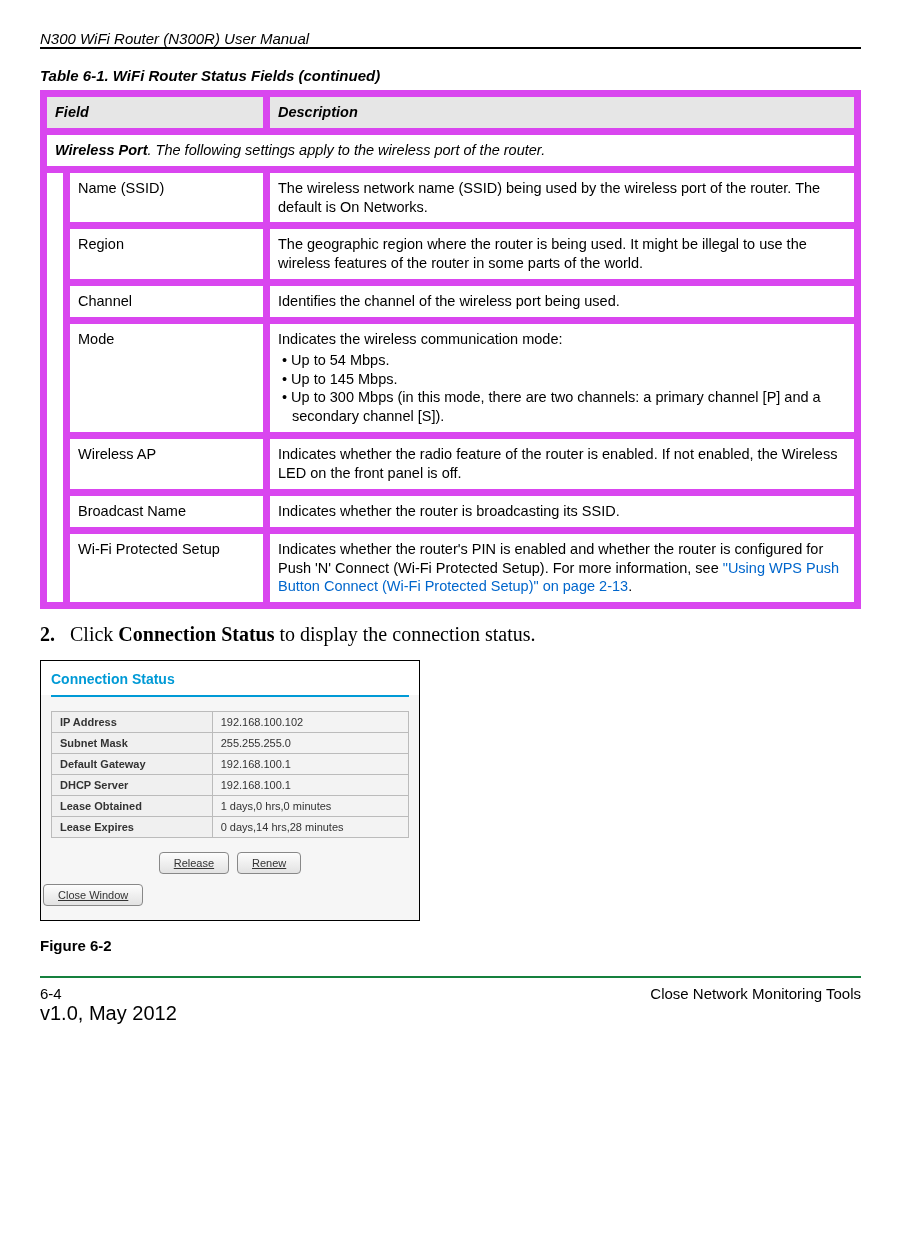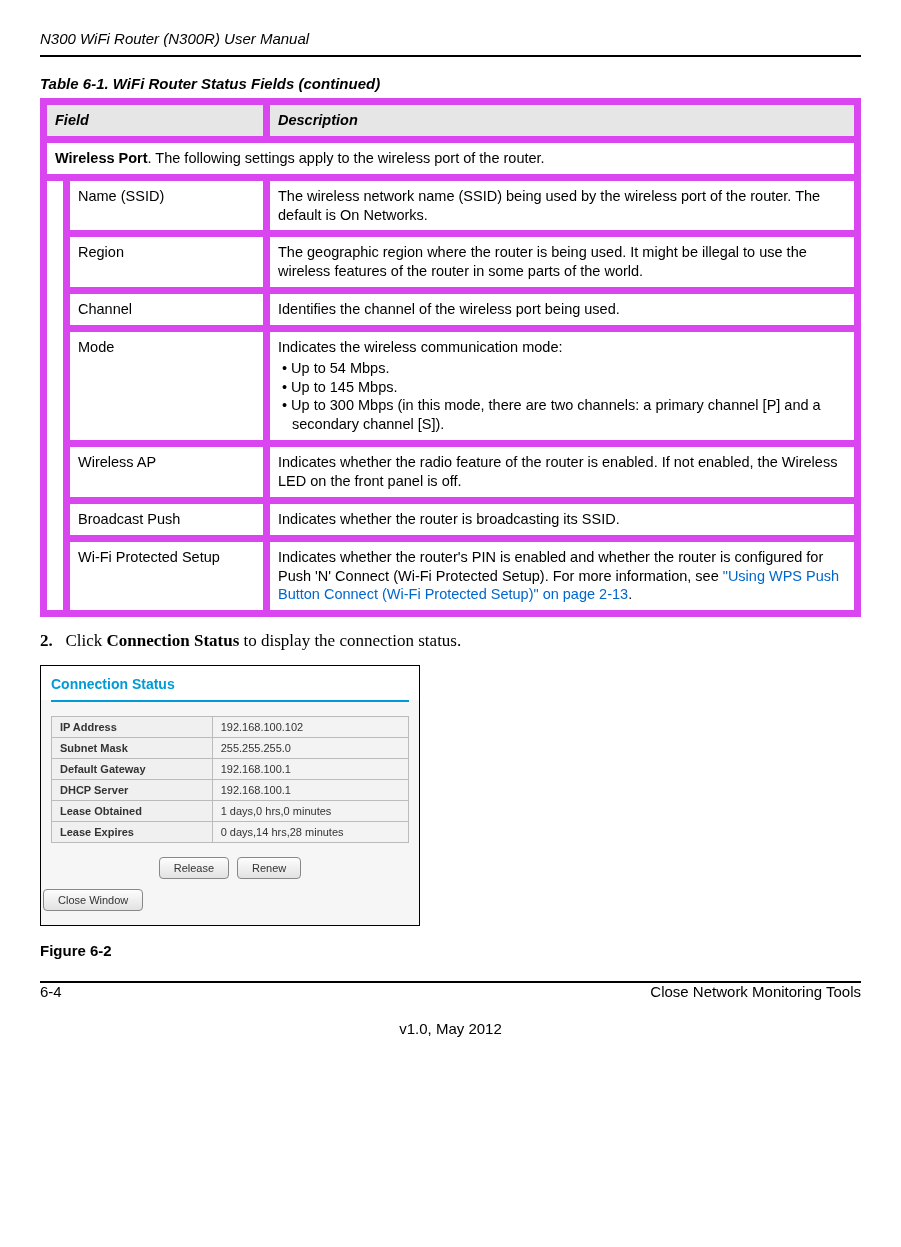--- a/index.html
+++ b/index.html
@@ -8,21 +8,20 @@
     padding: 30px 40px;
     font-family: Arial, Helvetica, sans-serif;
     font-size: 14px;
     color: #000;
     background: #fff;
     width: 901px;
   }
   .header {
     font-style: italic;
     font-size: 15px;
-    padding-bottom: 8px;
     border-bottom: 2px solid #000;
     margin-bottom: 18px;
   }
   .table-caption {
     font-weight: bold;
     font-size: 15px;
     margin-bottom: 6px;
     font-style: italic;
   }
   table.main {
@@ -45,26 +44,27 @@
   }
   td.spacer {
     width: 22px;
     background: #fff;
   }
   td.field-name {
     width: 200px;
   }
   .span-row td {
     border-top: 1px solid #000;
+    font-style: italic;
   }
   .link {
     color: #0066cc;
   }
   .step {
-    font-size: 17px;
+    font-size: 20px;
     margin: 14px 0 14px 0;
     font-family: "Times New Roman", serif;
   }
   .step-num {
     font-weight: bold;
   }
   .step-bold {
     font-weight: bold;
   }
   .screenshot {
@@ -115,38 +115,38 @@
   }
   .btn {
     display: inline-block;
     border: 1px solid #888;
     border-radius: 4px;
     padding: 4px 14px;
     font-size: 11px;
     color: #333;
     background: linear-gradient(#fdfdfd, #e2e2e2);
     margin: 0 2px;
+    text-decoration: underline;
   }
   .fig-caption {
     font-weight: bold;
     font-size: 15px;
     margin-top: 16px;
   }
   .footer-rule {
-    border-top: 2px solid #000000;
+    border-top: 2px solid #15803d;
     margin-top: 22px;
-    padding-top: 0;
+    padding-top: 7px;
     display: flex;
     justify-content: space-between;
     font-size: 15px;
   }
   .footer-center {
-    text-align: center;
-    font-size: 15px;
-    margin-top: 20px;
+    font-size: 20px;
+    margin-top: 0;
   }
   ul.mode { margin: 2px 0 0 0; padding-left: 0; list-style:none;}
   ul.mode li::before { content: "• "; }
   ul.mode li { margin-left: 0; padding-left: 4px; text-indent: -10px; margin-left:10px;}
 </style>
 </head>
 <body>
 
 <div class="header">N300 WiFi Router (N300R) User Manual</div>
 
@@ -185,21 +185,21 @@
         <li>Up to 145 Mbps.</li>
         <li>Up to 300 Mbps (in this mode, there are two channels: a primary channel [P] and a secondary channel [S]).</li>
       </ul>
     </td>
   </tr>
   <tr>
     <td class="field-name">Wireless AP</td>
     <td>Indicates whether the radio feature of the router is enabled. If not enabled, the Wireless LED on the front panel is off.</td>
   </tr>
   <tr>
-    <td class="field-name">Broadcast Push</td>
+    <td class="field-name">Broadcast Name</td>
     <td>Indicates whether the router is broadcasting its SSID.</td>
   </tr>
   <tr>
     <td class="field-name">Wi-Fi Protected Setup</td>
     <td>
       <span>Indicates whether the router's PIN is enabled and whether the router is configured for Push 'N' Connect (Wi-Fi Protected Setup). For more information, see </span><span class="link">"Using WPS Push Button Connect (Wi-Fi Protected Setup)" on page 2-13</span><span>.</span>
     </td>
   </tr>
 </tbody>
   </table>

